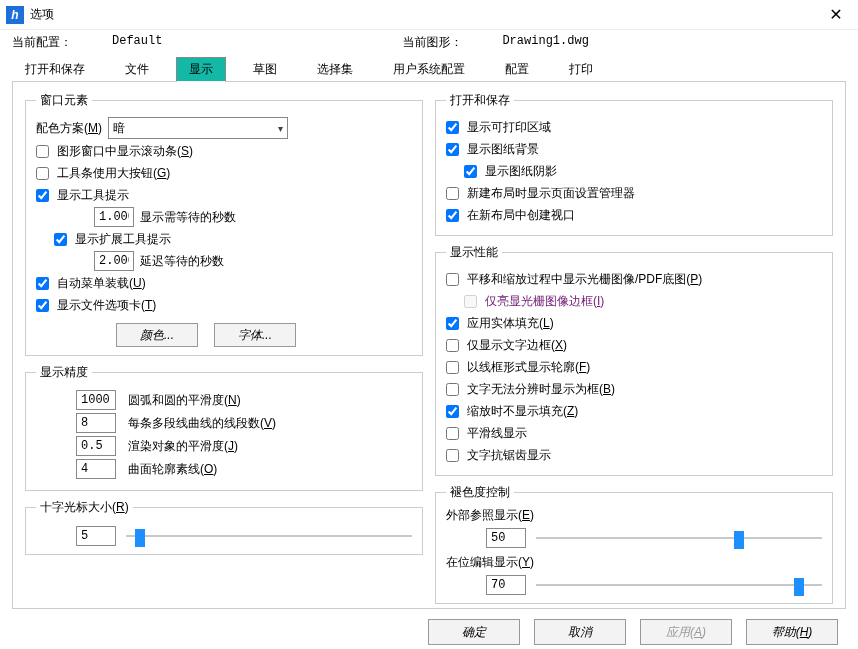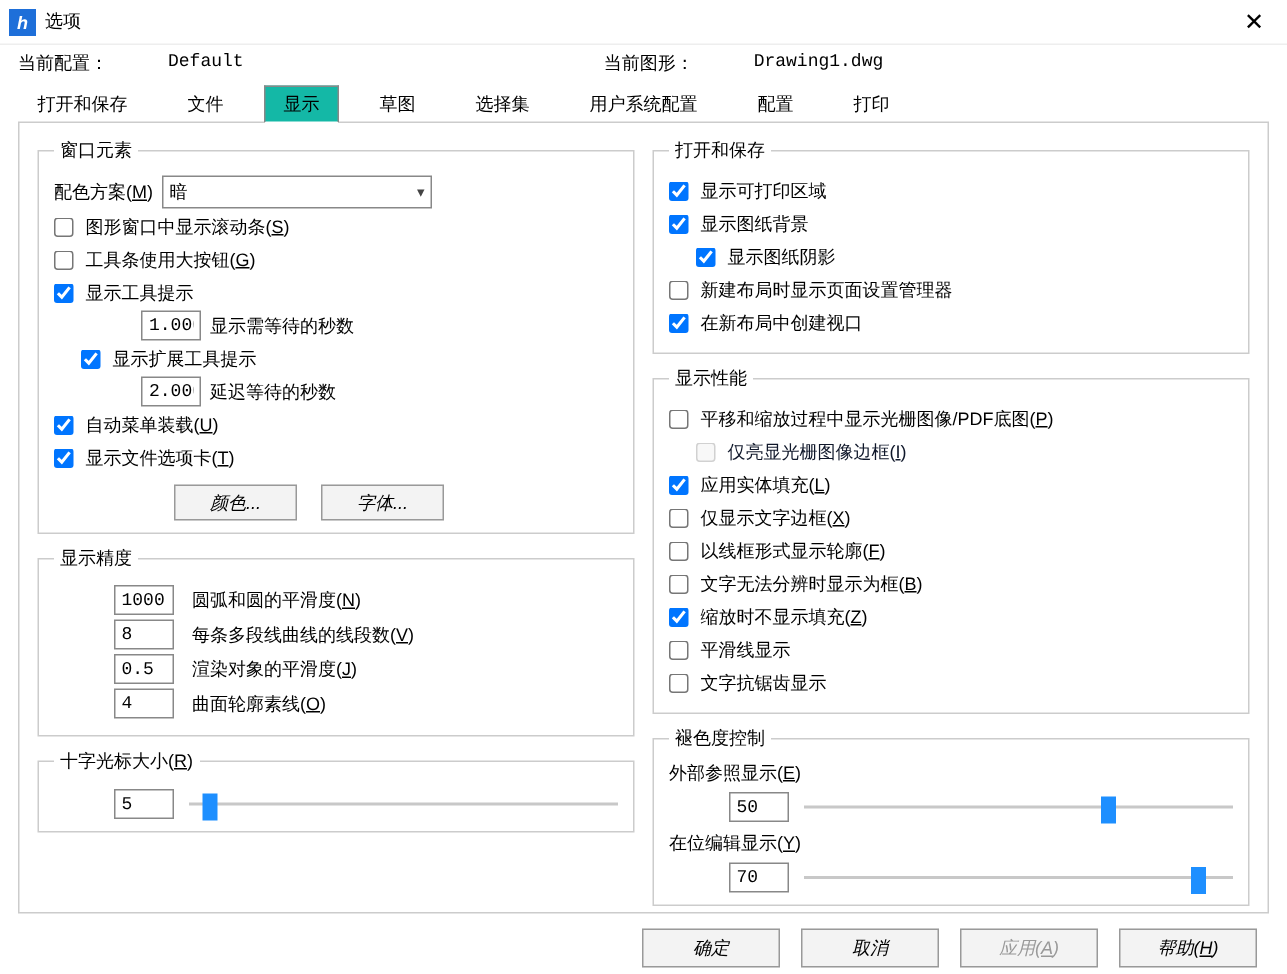--- a/index.html
+++ b/index.html
@@ -161,21 +161,21 @@
     height: 2px;
     background: #c8c8c8;
   }
   .slider .thumb {
     position: absolute;
     top: 3px;
     width: 10px; height: 18px;
     background: #1e8fff;
     transform: translateX(-50%);
   }
-  .disabled-label { color: #0f172a; }
+  .disabled-label { color: #701a75; }
   .bottom-buttons {
     display: flex;
     justify-content: flex-end;
     gap: 14px;
     padding: 4px 20px 6px 0;
   }
   .bottom-buttons .btn { min-width: 92px; height: 26px; }
   label, span { white-space: nowrap; }
   u { text-decoration: underline; }
 </style>

